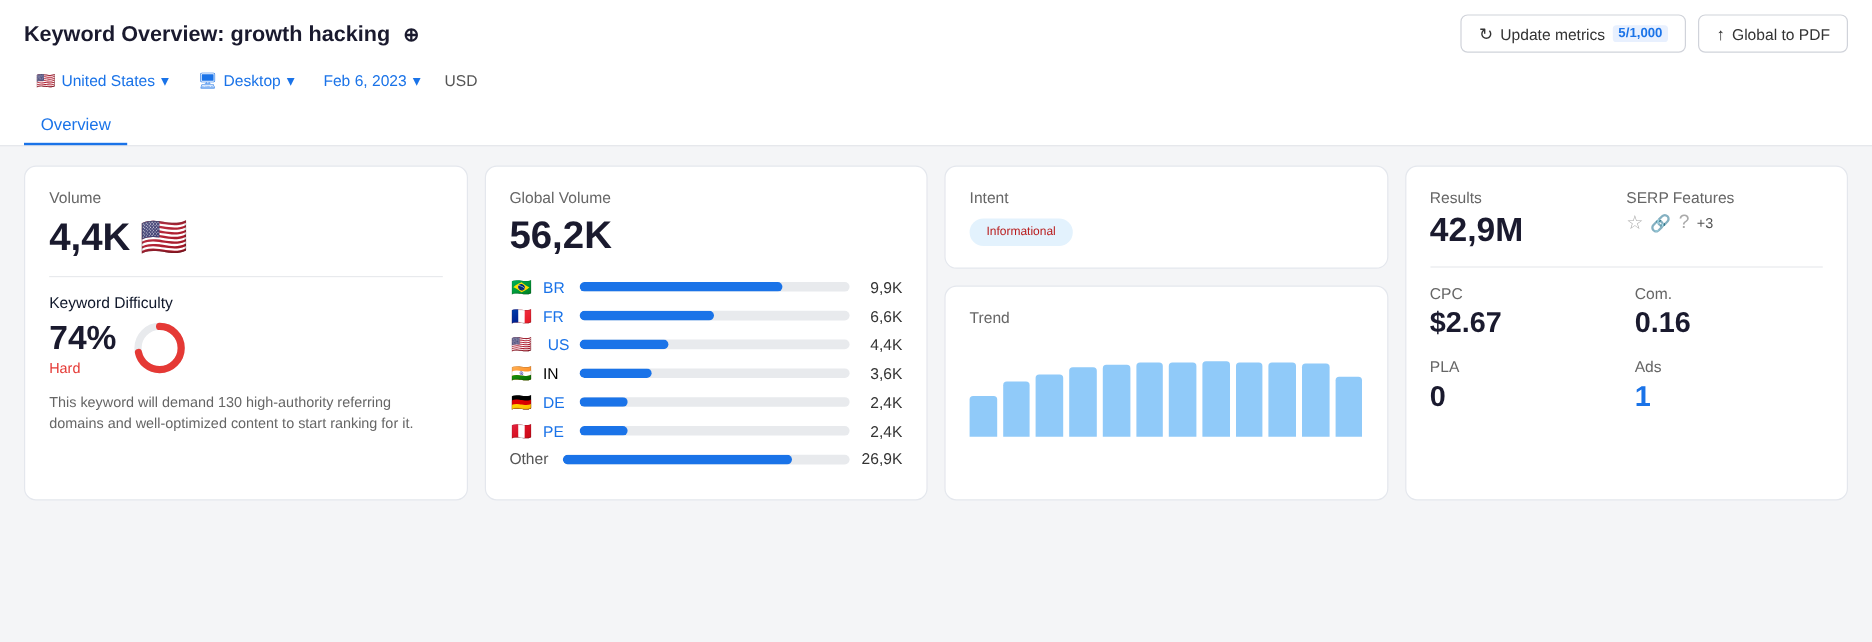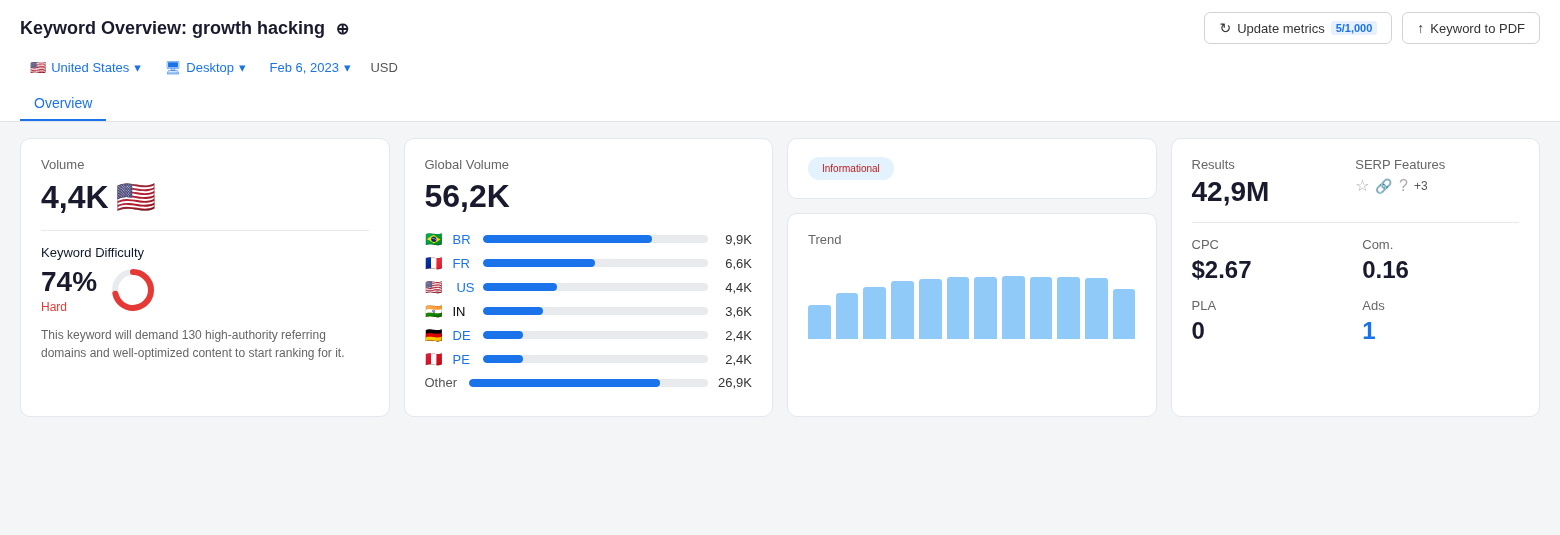--- a/index.html
+++ b/index.html
@@ -87,21 +87,21 @@
       <span class="add-icon">⊕</span>
     </div>
     <div class="header-actions">
       <button class="btn">
         <span style="font-size:14px;">↻</span>
         <span>Update metrics</span>
         <span class="btn-badge">5/1,000</span>
       </button>
       <button class="btn">
         <span style="font-size:14px;">↑</span>
-        <span>Keyword to PDF</span>
+        <span>Global to PDF</span>
       </button>
     </div>
   </div>
 
   <div class="filters">
     <div class="filter-item">
       <span>🇺🇸</span>
       <span>United States</span>
       <span>▾</span>
     </div>
@@ -204,20 +204,21 @@
       <span style="font-size:13px;color:#555;margin-right:4px;">Other</span>
       <div class="bar-track">
         <div class="bar-fill bar-other-fill" style="width:80%;"></div>
       </div>
       <span class="bar-num">26,9K</span>
     </div>
   </div>
 
   <div class="col3">
     <div class="card card-intent">
+      <div class="intent-label">Intent</div>
       <div class="intent-badge">Informational</div>
     </div>
     <div class="card card-trend" style="flex:1;">
       <div class="trend-label">Trend</div>
       <div class="trend-chart">
         <div class="trend-bar" style="height:42%;"></div>
         <div class="trend-bar" style="height:58%;"></div>
         <div class="trend-bar" style="height:65%;"></div>
         <div class="trend-bar" style="height:73%;"></div>
         <div class="trend-bar" style="height:75%;"></div>

